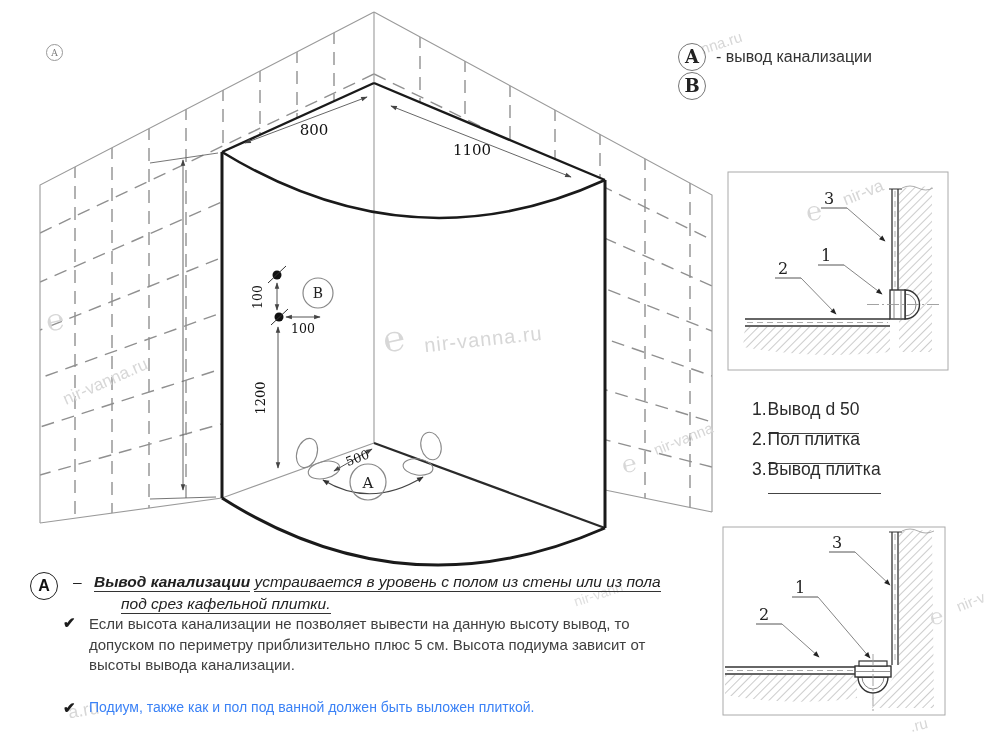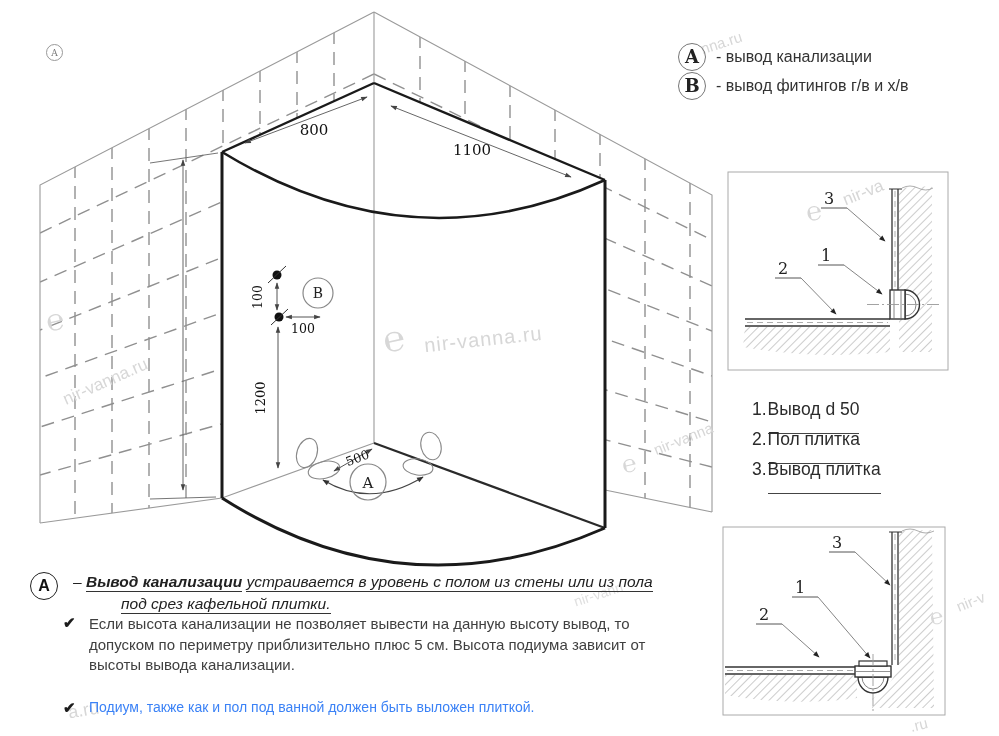--- a/index.html
+++ b/index.html
@@ -25,21 +25,21 @@
   .li-row{height:30px;display:flex;align-items:flex-start;}
   .li-num{margin-right:1px;}
   .li-label{border-bottom:1.5px solid #444;padding-bottom:13px;}
   
   #nb-marker{position:absolute;left:30px;top:572px;width:26px;height:26px;border:1.7px solid #222;
       border-radius:50%;font:bold 16px "Liberation Sans",sans-serif;color:#111;
       display:flex;align-items:center;justify-content:center;z-index:3;}
   #nb-heading{position:absolute;left:73px;top:571px;width:640px;z-index:3;
       font-style:italic;font-size:15.5px;line-height:22px;color:#222;}
   #nb-heading .ul{border-bottom:1.6px solid #333;padding-bottom:1px;}
-  #nb-heading .b{font-weight:bold;}
+  #nb-heading .b{font-weight:bold;margin-left:8px;}
   #nb-heading .line2{margin-left:48px;}
   .check{position:absolute;left:63px;z-index:3;font-weight:bold;font-size:15px;color:#1c1c1c;}
   #b1-check{top:614px;} #b2-check{top:699px;}
   #bullet1{position:absolute;left:89px;top:614px;z-index:3;font-size:15px;line-height:20.5px;color:#404040;}
   #bullet2{position:absolute;left:89px;top:699px;z-index:3;font-size:14px;color:#3b82f6;}
   
   .wm{position:absolute;color:#d7d7d7;z-index:2;white-space:nowrap;pointer-events:none;}
   .wm0{left:383px;top:318px;font-size:36px;transform:rotate(-12deg);}
   .wm1{left:424px;top:328px;font-size:20px;transform:rotate(-6deg);letter-spacing:1px;}
   .wm2{left:46px;top:303px;font-size:30px;transform:rotate(-12deg);}
@@ -278,21 +278,20 @@
     <span class="circ">A</span>
   </div>
 
   <div id="legend">
     <div class="lg-row">
       <span class="lg-circ">A</span>
       <span class="lg-label">- вывод канализации</span>
     </div>
     <div class="lg-row">
       <span class="lg-circ">B</span>
-      <span class="lg-label">- вывод фитингов г/в и х/в</span>
     </div>
   </div>
 
   <div id="list">
     <div class="li-row">
       <span class="li-num">1.</span>
       <span class="li-label">Вывод d 50</span>
     </div>
     <div class="li-row">
       <span class="li-num">2.</span>

